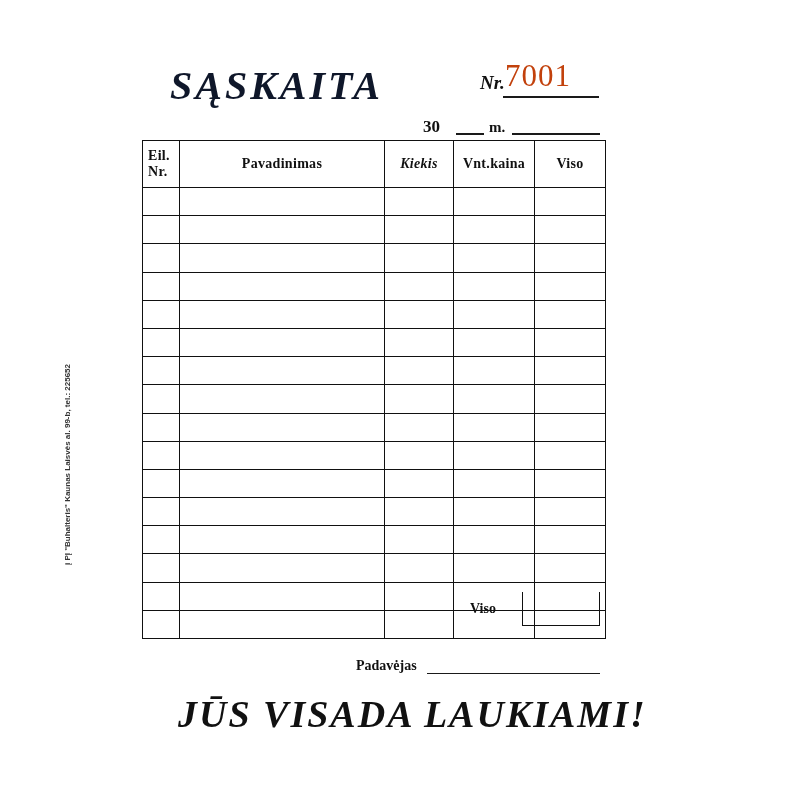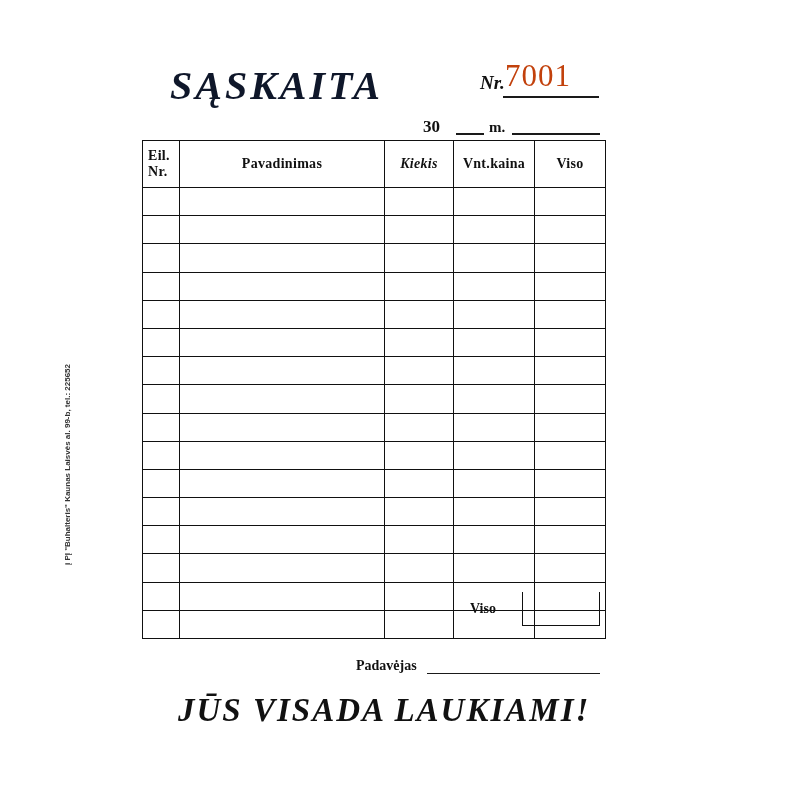--- a/index.html
+++ b/index.html
@@ -190,21 +190,21 @@
     border-bottom: 1.5px solid #1a1a1a;
   }
 
   .slogan {
     position: absolute;
     left: 178px;
     top: 692px;
     font-family: "Liberation Serif", serif;
     font-style: italic;
     font-weight: bold;
-    font-size: 33px;
+    font-size: 38px;
     letter-spacing: 2px;
   }
 
   
   .imprint {
     position: absolute;
     left: -48px;
     top: 460px;
     width: 230px;
     transform: rotate(-90deg);

